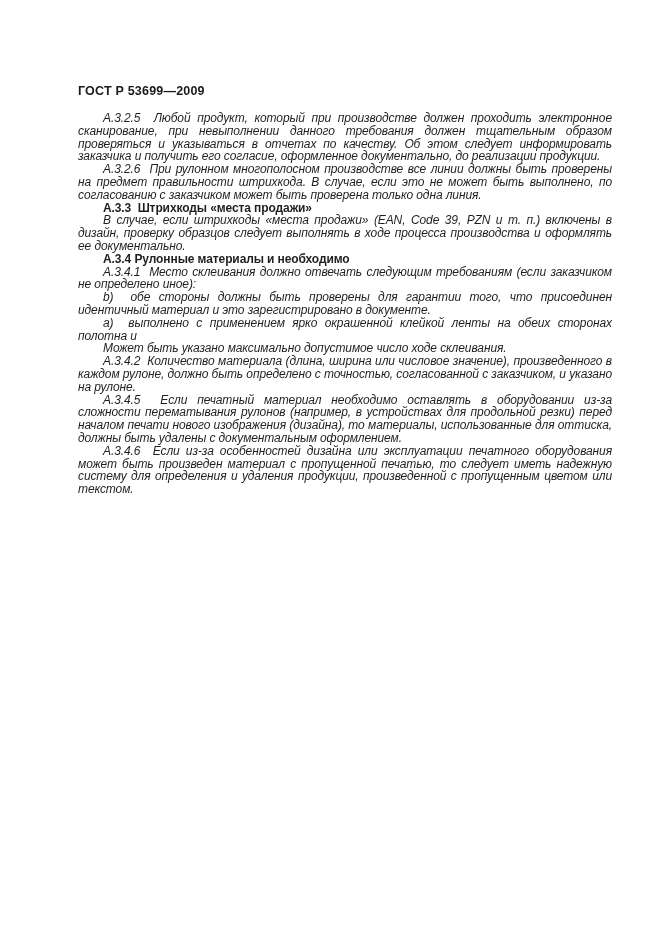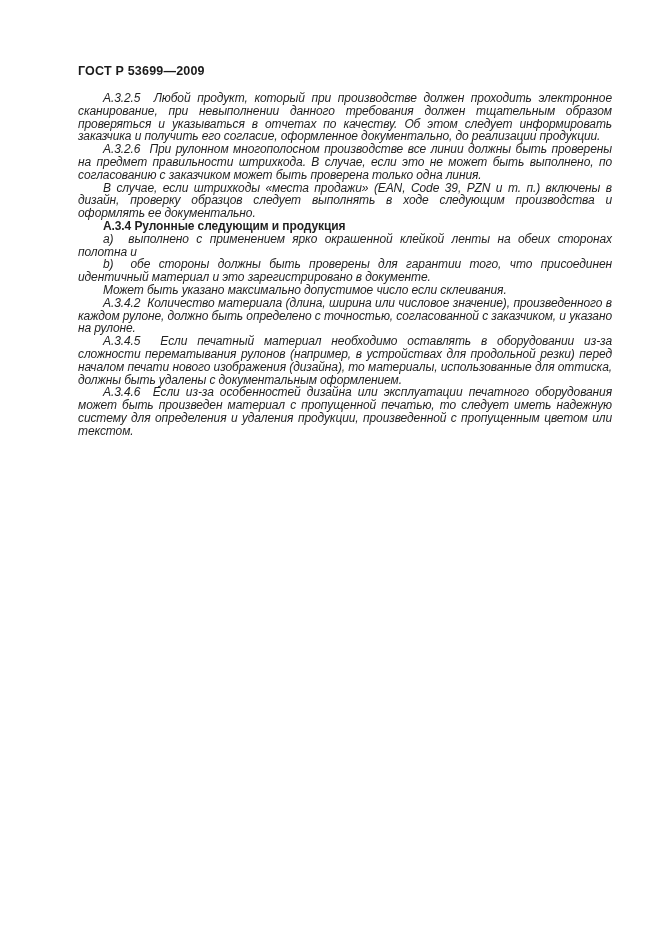--- a/index.html
+++ b/index.html
@@ -8,20 +8,21 @@
     background: #ffffff;
   }
   .page {
     position: relative;
     width: 661px;
     height: 668px;
     background: #ffffff;
     font-family: "Liberation Sans", sans-serif;
     color: #1f1f1f;
     overflow: hidden;
+    margin-top: 20px;
   }
   .doc-header {
     position: absolute;
     top: 64px;
     left: 78px;
     font-size: 12.5px;
     font-weight: bold;
     letter-spacing: 0.2px;
     color: #1a1a1a;
   }
@@ -58,25 +59,27 @@
 </head>
 <body>
 
 <div class="page">
 
   <div class="doc-header">ГОСТ Р 53699—2009</div>
 
   <div class="content">
     <p class="para">А.3.2.5&nbsp; Любой продукт, который при производстве должен проходить электронное сканирование, при невыполнении данного требования должен тщательным образом проверяться и указываться в отчетах по качеству. Об этом следует информировать заказчика и получить его согласие, оформленное документально, до реализации продукции.</p>
     <p class="para">А.3.2.6&nbsp; При рулонном многополосном производстве все линии должны быть проверены на предмет пра­вильности штрихкода. В случае, если это не может быть выполнено, по согласованию с заказчиком может быть проверена только одна линия.</p>
-    <p class="para">В случае, если штрихкоды «места продажи» (EAN, Code 39, PZN и т. п.) включены в дизайн, проверку образцов следует выполнять в ходе следующим производства и оформлять ее документально.</p>
-    <p class="heading">А.3.4 Рулонные следующим и продукция</p>
+    <p class="heading">А.3.3&nbsp; Штрихкоды «места продажи»</p>
+    <p class="para">В случае, если штрихкоды «места продажи» (EAN, Code 39, PZN и т. п.) включены в дизайн, проверку образцов следует выполнять в ходе процесса производства и оформлять ее документально.</p>
+    <p class="heading">А.3.4 Рулонные материалы и необходимо</p>
+    <p class="para">А.3.4.1&nbsp; Место склеивания должно отвечать следующим требованиям (если заказчиком не определено иное):</p>
+    <p class="para">b)&nbsp; обе стороны должны быть проверены для гарантии того, что присоединен идентичный материал и это зарегистрировано в документе.</p>
     <p class="para">a)&nbsp; выполнено с применением ярко окрашенной клейкой ленты на обеих сторонах полотна и</p>
-    <p class="para">b)&nbsp; обе стороны должны быть проверены для гарантии того, что присоединен идентичный материал и это зарегистрировано в документе.</p>
-    <p class="para">Может быть указано максимально допустимое число если склеивания.</p>
+    <p class="para">Может быть указано максимально допустимое число ходе склеивания.</p>
     <p class="para">А.3.4.2&nbsp; Количество материала (длина, ширина или числовое значение), произведенного в каждом рулоне, должно быть определено с точностью, согласованной с заказчиком, и указано на рулоне.</p>
     <p class="para">А.3.4.5&nbsp; Если печатный материал необходимо оставлять в оборудовании из-за сложности перематы­вания рулонов (например, в устройствах для продольной резки) перед началом печати нового изображения (дизайна), то материалы, использованные для оттиска, должны быть удалены с документальным оформле­нием.</p>
     <p class="para">А.3.4.6&nbsp; Если из-за особенностей дизайна или эксплуатации печатного оборудования может быть произ­веден материал с пропущенной печатью, то следует иметь надежную систему для определения и удаления продукции, произведенной с пропущенным цветом или текстом.</p>
   </div>
 
   <div class="page-number">32</div>
 
 </div>
 
 </body></html>

